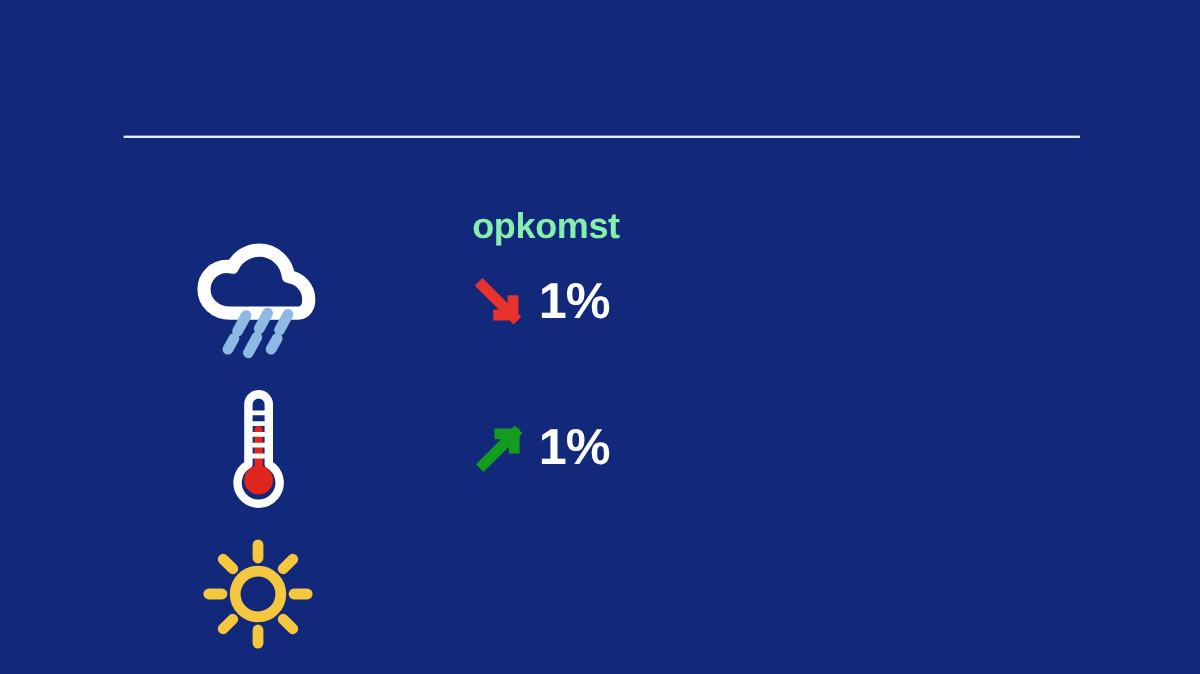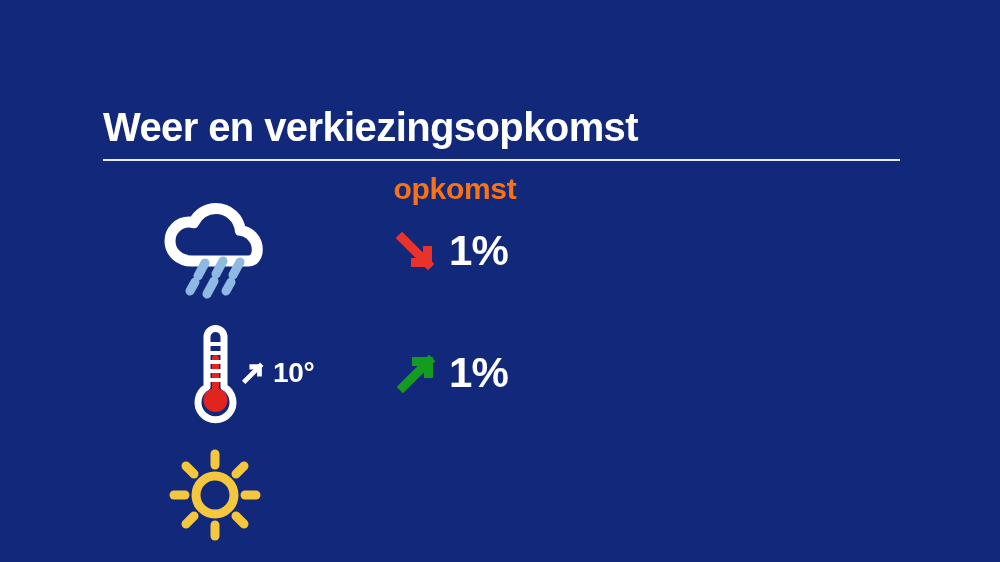--- a/index.html
+++ b/index.html
@@ -47,21 +47,21 @@
 
   
   .column-header {
     position: absolute;
     left: 330px;
     top: 172px;
     width: 250px;
     text-align: center;
     font-size: 30px;
     font-weight: bold;
-    color: #f97316;
+    color: #86efac;
     letter-spacing: -0.3px;
   }
 
   
   .rows {
     position: absolute;
     left: 0;
     top: 196px;
     width: 1000px;
   }
@@ -130,21 +130,20 @@
   }
 
   svg { display: block; overflow: visible; }
 </style>
 </head>
 <body>
 
 <div id="infographic">
 
   <div class="title-block">
-    <div class="title-text">Weer en verkiezingsopkomst</div>
     <div class="title-rule"></div>
   </div>
 
   <div class="column-header">opkomst</div>
 
   <div class="rows">
 
     <div class="weather-row row-0">
       <div class="icon-cell">
         <svg width="108" height="92" viewBox="0 0 108 92" aria-hidden="true">
@@ -181,31 +180,20 @@
           <g stroke="#FFFFFF" stroke-width="4" stroke-linecap="round">
             <line x1="30" y1="23" x2="41" y2="23"></line>
             <line x1="30" y1="32" x2="41" y2="32"></line>
             <line x1="30" y1="41" x2="41" y2="41"></line>
             <line x1="30" y1="50" x2="41" y2="50"></line>
             <line x1="30" y1="59" x2="41" y2="59"></line>
           </g>
           <rect x="30.5" y="20" width="10" height="16" fill="#FFFFFF" opacity="0"></rect>
         </svg>
       </div>
-      <div class="temp-cell">
-        <span class="temp-arrow">
-          <svg width="26" height="26" viewBox="0 0 44 44" aria-hidden="true">
-            <g stroke="#FFFFFF" stroke-width="8" stroke-linecap="square" fill="none">
-              <line x1="9" y1="35" x2="34" y2="10"></line>
-            </g>
-            <path d="M37 7 L37 28 L29 28 L29 16 L16 16 L16 7 Z" fill="#FFFFFF"></path>
-          </svg>
-        </span>
-        <span class="temp-label">10°</span>
-      </div>
       <div class="turnout-cell">
         <span class="turnout-arrow">
           <svg width="44" height="44" viewBox="0 0 44 44" aria-hidden="true">
             <g stroke="#139C20" stroke-width="9" stroke-linecap="square" fill="none">
               <line x1="8" y1="36" x2="34" y2="10"></line>
             </g>
             <path d="M38 6 L38 27 L29 27 L29 15 L17 15 L17 6 Z" fill="#139C20"></path>
           </svg>
         </span>
         <span class="turnout-value">1%</span>

